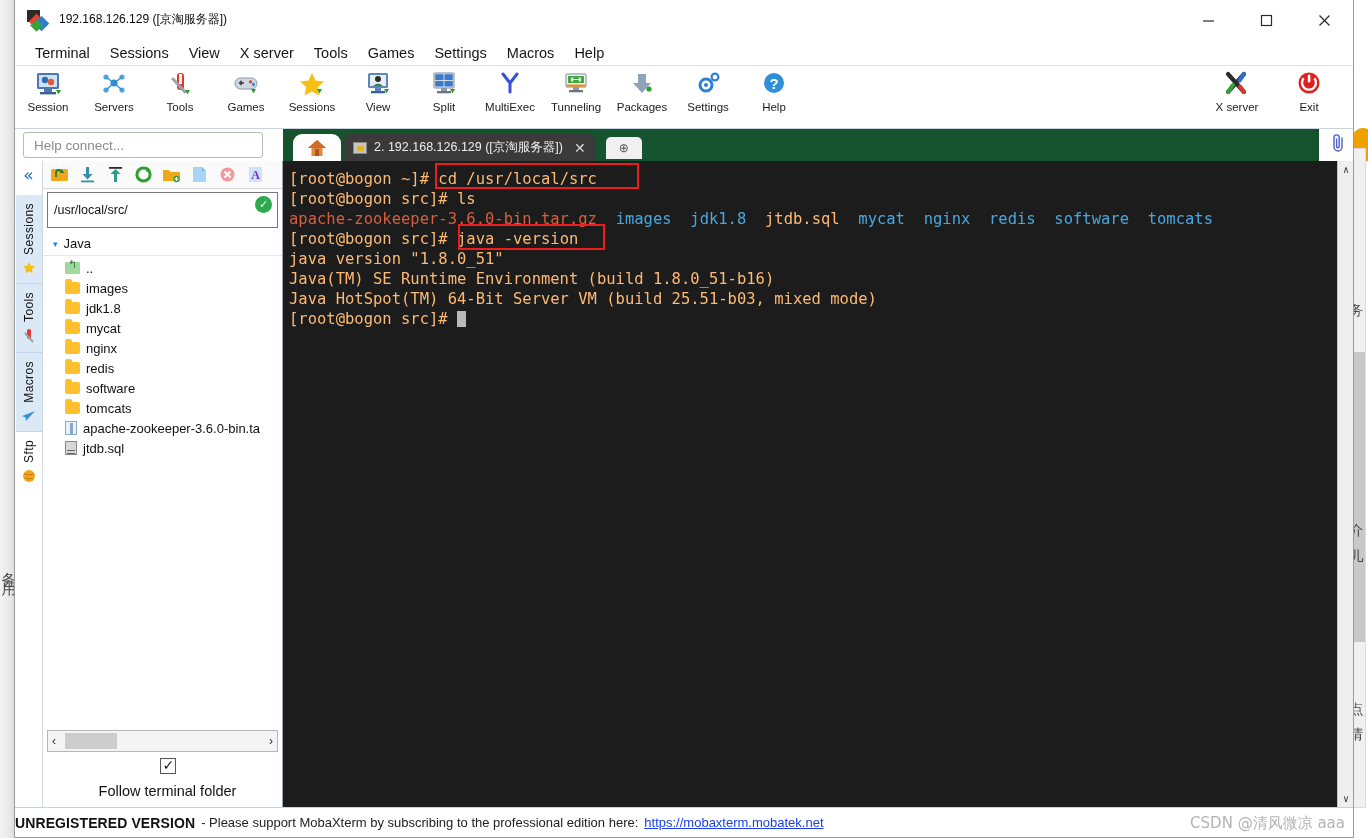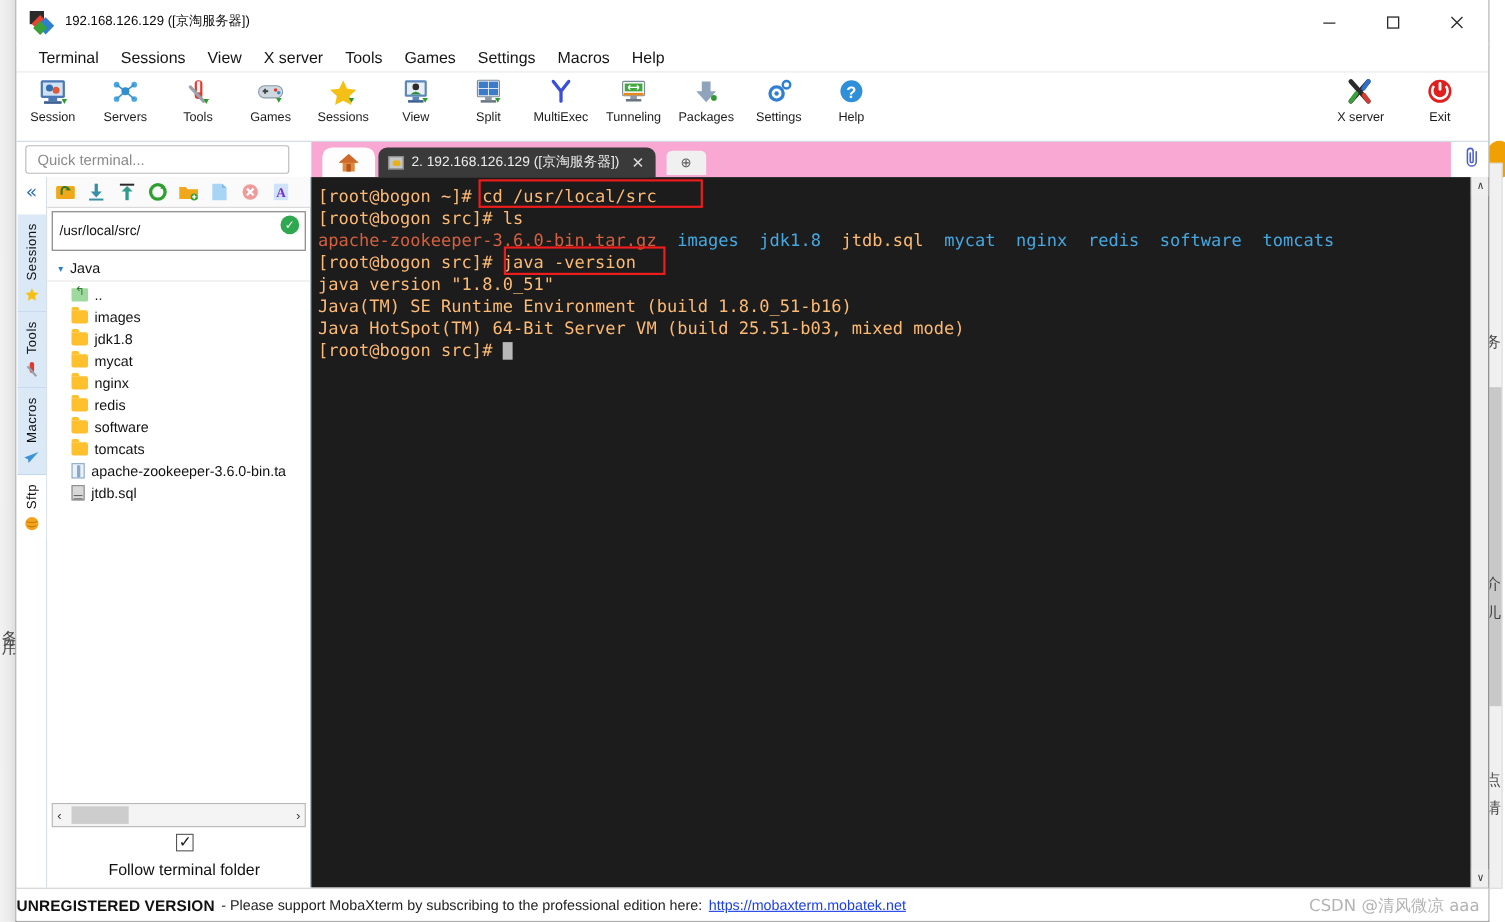--- a/index.html
+++ b/index.html
@@ -109,21 +109,21 @@
   
   #qcrow { height: 32px; min-height:32px; display:flex; align-items:center; background:#ffffff; position:relative;}
   #quickconnect {
     margin-left: 8px; width: 240px; height: 26px;
     border: 1px solid #b9b9b9; border-radius: 3px;
     display:flex; align-items:center; padding-left:10px;
     font-size:13.5px; color:#8b8b8b; background:#fff;
   }
   #tabstrip {
     position:absolute; left: 268px; right: 34px; top: 0; height: 32px;
-    background:#f9a8d4; display:flex; align-items:flex-end;
+    background:#14532d; display:flex; align-items:flex-end;
   }
   .tab-home {
     width: 48px; height: 27px; margin-left: 10px;
     background:#fdfdfd; border-radius: 9px 9px 0 0;
     display:flex; align-items:center; justify-content:center;
   }
   .tab {
     height: 27px; background:#3a3a3a; border-radius: 8px 8px 0 0;
     display:flex; align-items:center; gap:7px; padding: 0 10px 0 9px;
     margin-left: 3px; color:#ededed; font-size:12.5px;
@@ -491,21 +491,21 @@
             <rect x="12.8" y="3.5" width="2.6" height="8" rx="1.3" fill="#fff"></rect>
             <path d="M8.6 7.2 a7 7 0 1 0 10.8 0" fill="none" stroke="#fff" stroke-width="2.4"></path>
           </svg>
         </span>
         <span class="tool-lbl">Exit</span>
       </div>
     </div>
   </div>
 
   <div id="qcrow">
-    <div id="quickconnect">Quick terminal...</div>
+    <div id="quickconnect">Help connect...</div>
 
     <div id="tabstrip">
       <div class="tab-home">
         <svg width="20" height="18" viewBox="0 0 20 18">
           <path d="M10 1 L19 9 H15.5 V17 H4.5 V9 H1 Z" fill="#e08a3a"></path>
           <rect x="8" y="10" width="4" height="7" fill="#b5541f"></rect>
           <path d="M10 1 L19 9 H1 Z" fill="#d06a2a"></path>
         </svg>
       </div>
 

